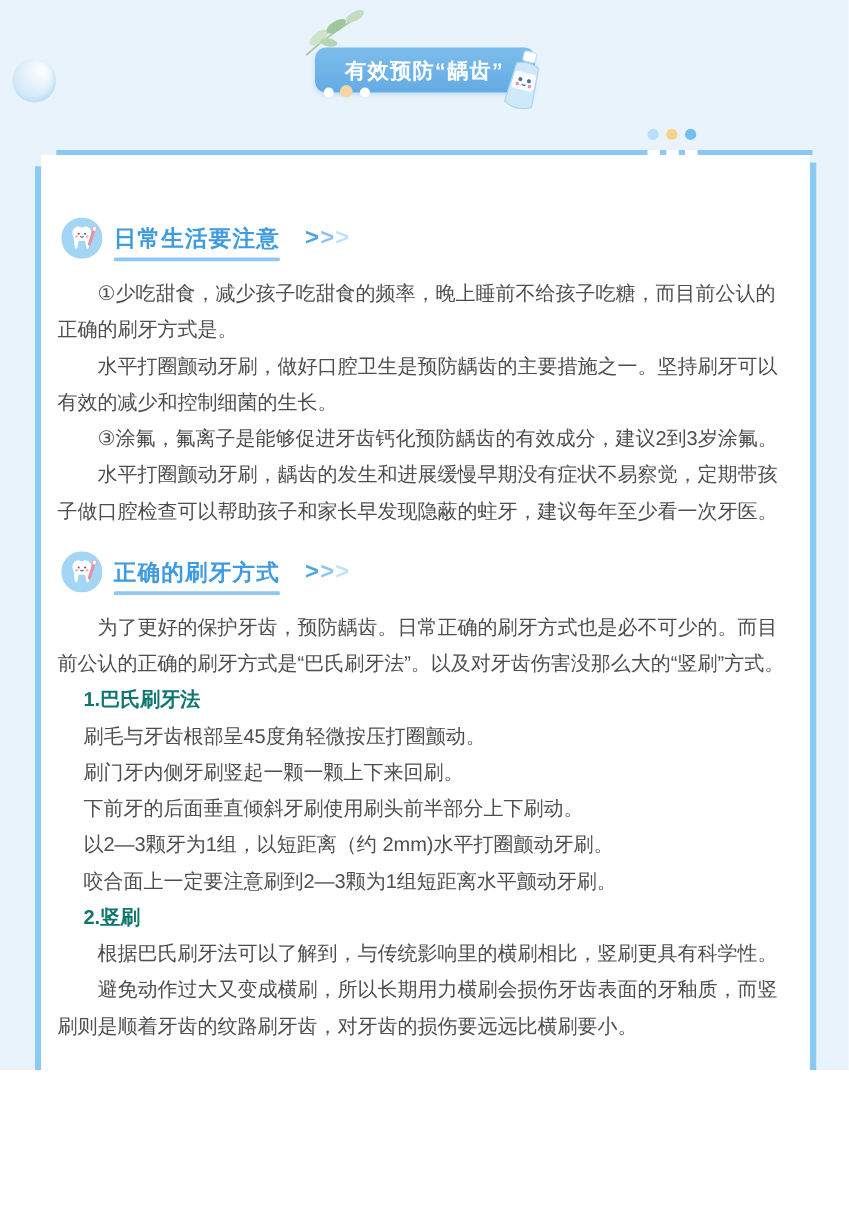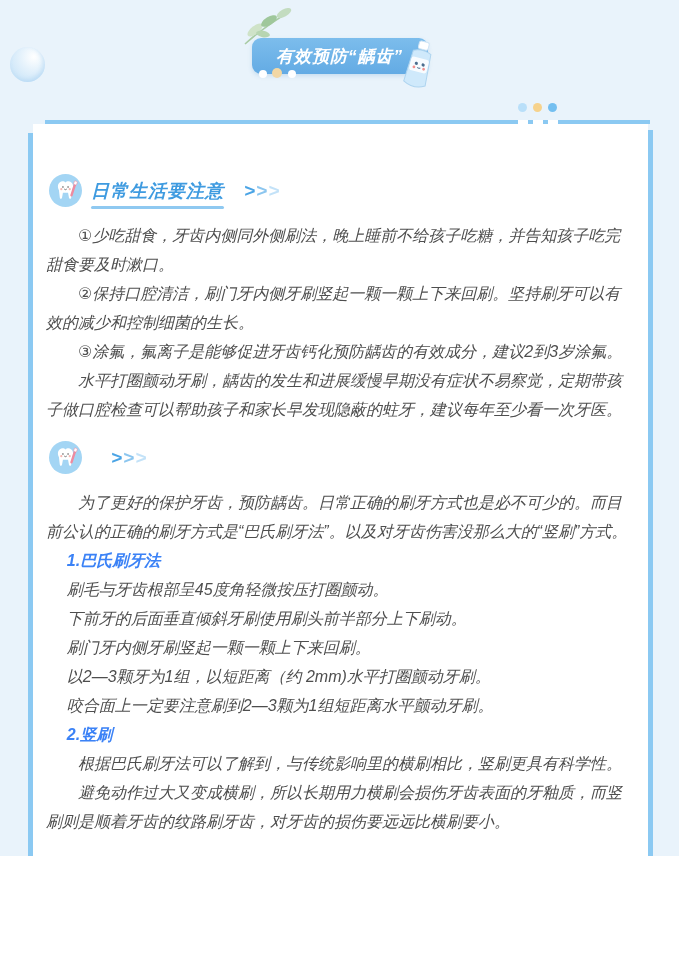--- a/index.html
+++ b/index.html
@@ -1,18 +1,18 @@
 <!DOCTYPE html>
 <html><head>
 <meta charset="utf-8">
 <style>
   * { margin:0; padding:0; box-sizing:border-box; }
   html,body { width:679px; height:973px; }
   body { font-family:"Liberation Sans","DejaVu Sans",sans-serif; }
-  .stage { position:relative; width:679px; height:856px; background:#e9f3fb; overflow:hidden;font-style:italic; }
+  .stage { position:relative; width:679px; height:856px; background:#e9f3fb; overflow:hidden; }
 
   
   .bubble { position:absolute; left:10px; top:47px; width:35px; height:35px; border-radius:50%;
     background:radial-gradient(circle at 68% 28%, #ffffff 0%, #e7f3fc 35%, #cfe7f9 75%, #dbeefb 100%);
     box-shadow:inset -2px -2px 4px rgba(160,205,240,.45); }
 
   
   .banner { position:absolute; top:38px; left:50%; transform:translateX(-50%);
     width:176px; height:36px; border-radius:9px;
     background:linear-gradient(180deg,#7cbdec 0%,#63abe4 100%);
@@ -47,21 +47,21 @@
   .sec-title-wrap { position:relative; margin-left:9px; }
   .sec-title { font-size:18px; font-weight:bold; color:#3f9be0; letter-spacing:1px; white-space:nowrap; }
   .sec-underline { position:absolute; left:0; right:0; bottom:-6px; height:3px; background:#8fc9f1; border-radius:2px; }
   .arrows { margin-left:20px; font-size:19px; font-weight:bold; line-height:1; letter-spacing:1px; }
   .arrows .a1 { color:#4aa4e5; } .arrows .a2 { color:#8cc6ef; } .arrows .a3 { color:#c3e2f8; }
 
   
   .body-text { font-size:16px; line-height:29px; color:#4e4e4e; }
   .body-text p { text-indent:2em; }
   .body-text p.step { text-indent:1.3em; }
-  .body-text p.subhead { text-indent:1.3em; font-weight:bold; color:#3b82f6; }
+  .body-text p.subhead { text-indent:1.3em; font-weight:bold; color:#0f766e; }
 
   
   .bottom-box { position:absolute; left:65px; top:953px; width:567px; height:40px;
     background:#fffdf7; border:1px solid #e7e7e3; }
 </style>
 </head>
 <body>
 
 <div class="stage">
 
@@ -126,54 +126,55 @@
       <span class="sec-title-wrap">
         <span class="sec-title">日常生活要注意</span>
         <i class="sec-underline"></i>
       </span>
       <span class="arrows">
         <span class="a1">&gt;</span><span class="a2">&gt;</span><span class="a3">&gt;</span>
       </span>
     </div>
 
     <div class="body-text">
-      <p>①少吃甜食，牙齿内侧同外侧刷法，晚上睡前不给孩子吃糖，并告知孩子吃完甜食要及时漱口。</p>
-      <p>②保持口腔清洁，刷门牙内侧牙刷竖起一颗一颗上下来回刷。坚持刷牙可以有效的减少和控制细菌的生长。</p>
+      <p>①少吃甜食，减少孩子吃甜食的频率，晚上睡前不给孩子吃糖，而目前公认的正确的刷牙方式是。</p>
+      <p>水平打圈颤动牙刷，做好口腔卫生是预防龋齿的主要措施之一。坚持刷牙可以有效的减少和控制细菌的生长。</p>
       <p>③涂氟，氟离子是能够促进牙齿钙化预防龋齿的有效成分，建议2到3岁涂氟。</p>
       <p>水平打圈颤动牙刷，龋齿的发生和进展缓慢早期没有症状不易察觉，定期带孩子做口腔检查可以帮助孩子和家长早发现隐蔽的蛀牙，建议每年至少看一次牙医。</p>
     </div>
 
     <div class="sec-header second">
       <svg class="sec-icon" viewBox="0 0 36 36">
         <circle cx="18" cy="18" r="18" fill="#a3d5f4"></circle>
         <path d="M12 9 C14 7 17 8 18 9.2 C19 8 22 7 24 9 C27.2 11.2 26.4 15.4 25.2 17.4 L24.2 26 C24 27.6 22.1 27.6 21.8 26 L20.8 20.4 L15.2 20.4 L14.2 26 C13.9 27.6 12 27.6 11.8 26 L10.8 17.4 C9.6 15.4 8.8 11.2 12 9 Z" fill="#ffffff"></path>
         <circle cx="15.2" cy="14.2" r="0.9" fill="#5b5b5b"></circle>
         <circle cx="20.8" cy="14.2" r="0.9" fill="#5b5b5b"></circle>
         <path d="M16.6 16.4 Q18 17.8 19.4 16.4" stroke="#5b5b5b" stroke-width="0.9" fill="none"></path>
         <circle cx="13.4" cy="16.6" r="1.2" fill="#f6b6b0"></circle>
         <circle cx="22.6" cy="16.6" r="1.2" fill="#f6b6b0"></circle>
         <g transform="rotate(18 27 16)">
           <rect x="25.6" y="10" width="2.6" height="15" rx="1.2" fill="#ee8ba0"></rect>
           <rect x="25.2" y="7.5" width="3.4" height="4" rx="1" fill="#ffffff" stroke="#ee8ba0" stroke-width="0.6"></rect>
         </g>
       </svg>
       <span class="sec-title-wrap">
+        <span class="sec-title">正确的刷牙方式</span>
         <i class="sec-underline"></i>
       </span>
       <span class="arrows">
         <span class="a1">&gt;</span><span class="a2">&gt;</span><span class="a3">&gt;</span>
       </span>
     </div>
 
     <div class="body-text">
       <p>为了更好的保护牙齿，预防龋齿。日常正确的刷牙方式也是必不可少的。而目前公认的正确的刷牙方式是“巴氏刷牙法”。以及对牙齿伤害没那么大的“竖刷”方式。</p>
       <p class="subhead">1.巴氏刷牙法</p>
       <p class="step">刷毛与牙齿根部呈45度角轻微按压打圈颤动。</p>
+      <p class="step">刷门牙内侧牙刷竖起一颗一颗上下来回刷。</p>
       <p class="step">下前牙的后面垂直倾斜牙刷使用刷头前半部分上下刷动。</p>
-      <p class="step">刷门牙内侧牙刷竖起一颗一颗上下来回刷。</p>
       <p class="step">以2—3颗牙为1组，以短距离（约 2mm)水平打圈颤动牙刷。</p>
       <p class="step">咬合面上一定要注意刷到2—3颗为1组短距离水平颤动牙刷。</p>
       <p class="subhead">2.竖刷</p>
       <p>根据巴氏刷牙法可以了解到，与传统影响里的横刷相比，竖刷更具有科学性。</p>
       <p>避免动作过大又变成横刷，所以长期用力横刷会损伤牙齿表面的牙釉质，而竖刷则是顺着牙齿的纹路刷牙齿，对牙齿的损伤要远远比横刷要小。</p>
     </div>
 
   </div>
 
   <div class="bottom-box"></div>

